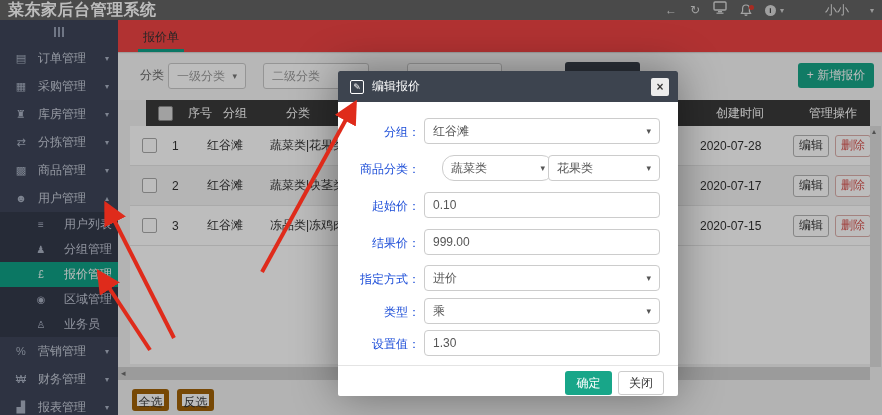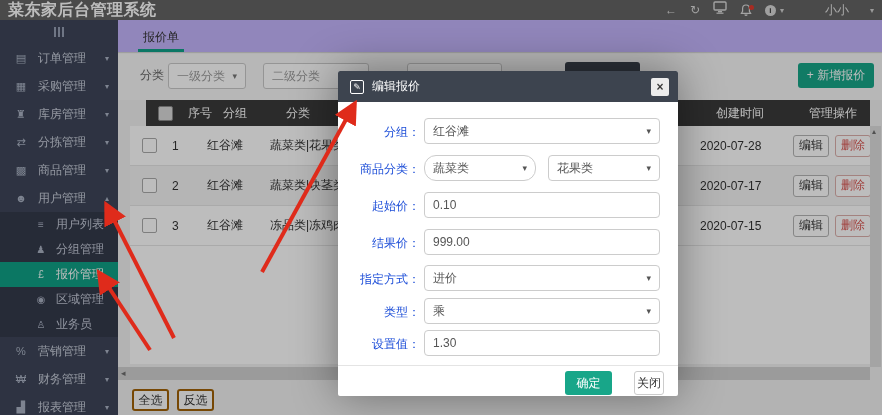--- a/index.html
+++ b/index.html
@@ -23,27 +23,27 @@
   .sidebar { position:absolute; left:0; top:20px; width:118px; height:395px; background:#3f4659; z-index:10; }
   .sb-toggle { height:24px; display:flex; align-items:center; justify-content:center; gap:2px; cursor:pointer; }
   .sb-toggle i { display:block; width:2px; height:10px; background:#96a0b4; }
   .sb-item { height:28px; display:flex; align-items:center; color:#c8cedb; cursor:pointer; position:relative; }
   .sb-item .ic { width:16px; margin-left:13px; font-size:11px; color:#aab3c4; text-align:center; }
   .sb-item .lb { margin-left:9px; font-size:12px; }
   .sb-item .cr { position:absolute; right:9px; font-size:8px; color:#aab3c4; }
   .submenu { background:#343a4b; }
   .sub-item { height:25px; display:flex; align-items:center; color:#c2c8d6; cursor:pointer; }
   .sub-item .ic { width:14px; margin-left:34px; font-size:10px; color:#a9b1c2; text-align:center; }
-  .sub-item .lb { margin-left:8px; font-size:12px; }
+  .sub-item .lb { margin-left:16px; font-size:12px; }
   .sub-item.active { background:#10a186; color:#fff; }
   .sub-item.active .ic { color:#eafff9; }
 
   
   .content { position:absolute; left:118px; top:20px; width:764px; height:395px; background:#f2f2f2; }
-  .tabbar { position:absolute; left:0; top:0; width:764px; height:33px; background:#c4b5fd; border-bottom:1px solid #d5d5d5; }
+  .tabbar { position:absolute; left:0; top:0; width:764px; height:33px; background:#ef4444; border-bottom:1px solid #d5d5d5; }
   .tab { position:absolute; left:25px; top:9px; color:#333; cursor:pointer; }
   .tab-underline { position:absolute; left:20px; top:29px; width:46px; height:3px; background:#0fa189; }
   .filter-row { position:absolute; left:0; top:34px; width:764px; height:46px; background:#f7f7f7; }
   .f-label { position:absolute; left:22px; top:13px; color:#666; }
   .f-select { position:absolute; top:9px; height:26px; background:#fff; border:1px solid #c9c9c9; border-radius:3px; display:flex; align-items:center; padding:0 8px; color:#9a9a9a; cursor:pointer; }
   .f-select .caret { margin-left:auto; font-size:9px; color:#777; }
   .f-sel1 { left:50px; width:78px; }
   .f-sel2 { left:145px; width:106px; }
   .f-input3 { position:absolute; left:289px; top:9px; width:95px; height:26px; background:#fff; border:1px solid #c9c9c9; border-radius:3px; }
   .f-search { position:absolute; left:447px; top:8px; width:75px; height:26px; background:#3a414c; border-radius:3px; border:none; cursor:pointer; }
@@ -63,40 +63,40 @@
   .btn-edit { width:36px; height:22px; background:#fff; border:1px solid #b5b5b5; border-radius:3px; color:#333; font-size:12px; cursor:pointer; }
   .btn-del { width:36px; height:22px; background:#fff; border:1px solid #dcb0ac; border-radius:3px; color:#d9534f; font-size:12px; cursor:pointer; }
   .t-empty { height:118px; background:#fff; }
 
   .hscroll { position:absolute; left:0; top:347px; width:752px; height:13px; background:#d2d2d2; }
   .hscroll .arr { position:absolute; left:3px; top:1px; font-size:9px; color:#6e6e6e; cursor:pointer; }
   .vscroll { position:absolute; left:752px; top:106px; width:11px; height:241px; background:#dedede; }
   .vscroll .arr { position:absolute; left:2px; top:1px; font-size:8px; color:#6e6e6e; cursor:pointer; }
 
   .foot-btns { position:absolute; left:14px; top:369px; display:flex; gap:8px; }
-  .foot-btn { width:37px; height:22px; background:#fdfdfd; border:2px solid #a16207; border-radius:3px; color:#333; font-size:12px; cursor:pointer; }
+  .foot-btn { width:37px; height:22px; background:#fdfdfd; border:5px solid #a16207; border-radius:3px; color:#333; font-size:12px; cursor:pointer; }
 
   
   .backdrop { position:absolute; inset:0; background:rgba(0,0,0,0.26); z-index:40; }
   .modal { position:absolute; left:338px; top:71px; width:340px; height:325px; background:#fff; border-radius:2px; z-index:50; box-shadow:0 0 45px rgba(0,0,0,0.4); }
   .m-head { height:31px; background:#3d444f; display:flex; align-items:center; border-radius:2px 2px 0 0; }
   .m-edit-ic { width:14px; height:14px; border:1px solid #fff; border-radius:2px; margin-left:12px; display:flex; align-items:center; justify-content:center; color:#fff; font-size:9px; }
   .m-title { color:#fff; margin-left:8px; }
   .m-close { position:absolute; right:9px; top:7px; width:18px; height:18px; background:#ececec; border-radius:2px; display:flex; align-items:center; justify-content:center; color:#3a3a3a; font-weight:bold; font-size:12px; cursor:pointer; }
   .m-row { position:absolute; left:0; width:340px; height:26px; }
   .m-label { position:absolute; left:6px; width:76px; text-align:right; top:6px; color:#1d4ed8; }
   .m-ctrl { position:absolute; top:0; height:26px; background:#fff; border:1px solid #ccc; border-radius:4px; display:flex; align-items:center; padding:0 8px; color:#555; cursor:pointer; }
   .m-ctrl .caret { margin-left:auto; font-size:9px; color:#555; }
   .m-full { left:86px; width:236px; }
-  .m-half1 { left:86px; width:112px;border-radius:12px; }
+  .m-half1 { left:104px; width:112px;border-radius:12px; }
   .m-half2 { left:210px; width:112px; }
   .m-input { position:absolute; left:86px; top:0; width:236px; height:26px; border:1px solid #ccc; border-radius:4px; padding:0 8px; color:#555; font-size:12px; font-family:inherit; background:#fff; }
   .m-foot { position:absolute; left:0; top:294px; width:340px; height:31px; border-top:1px solid #e4e4e4; }
   .m-ok { position:absolute; right:66px; top:5px; width:47px; height:24px; background:#18a689; color:#fff; border:none; border-radius:3px; font-size:12px; cursor:pointer; }
-  .m-cancel { position:absolute; right:14px; top:5px; width:30px; height:24px; background:#fff; color:#333; border:1px solid #ccc; border-radius:3px; font-size:12px; cursor:pointer; }
+  .m-cancel { position:absolute; right:14px; top:5px; width:46px; height:24px; background:#fff; color:#333; border:1px solid #ccc; border-radius:3px; font-size:12px; cursor:pointer; }
 
   
   .arrows { position:absolute; inset:0; z-index:60; pointer-events:none; }
 </style>
 </head>
 <body>
 
 <div class="page">
 
   <div class="navbar">

